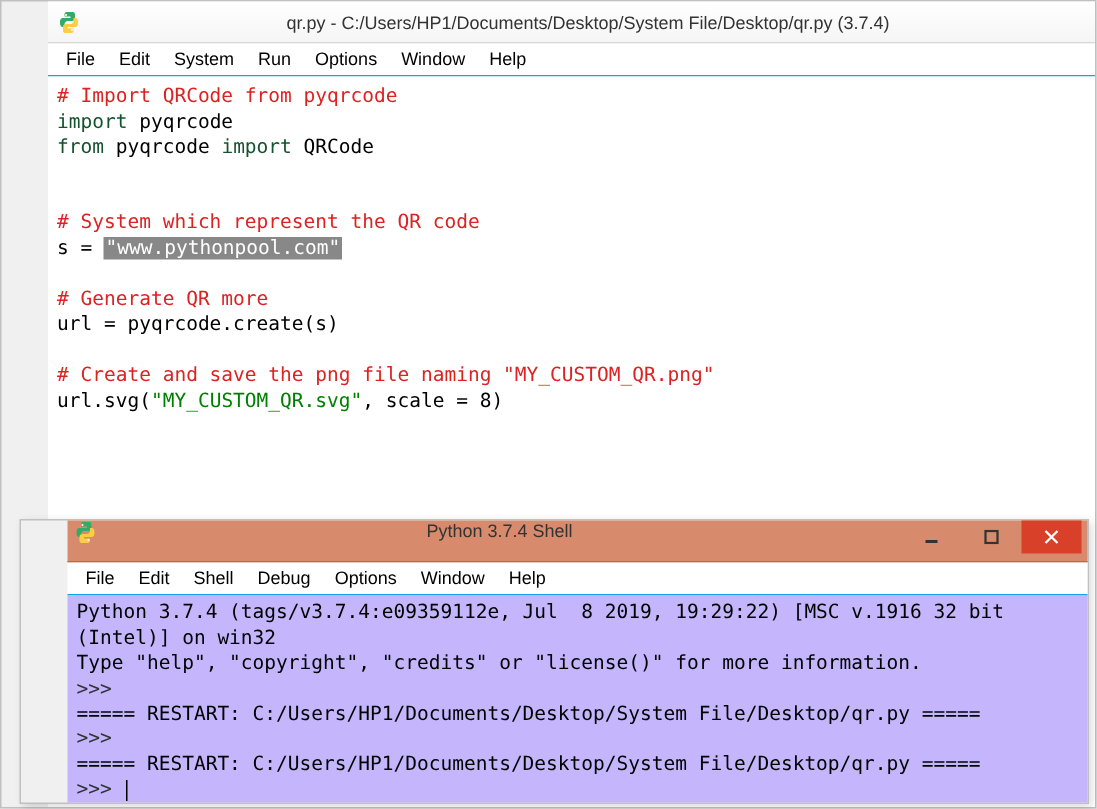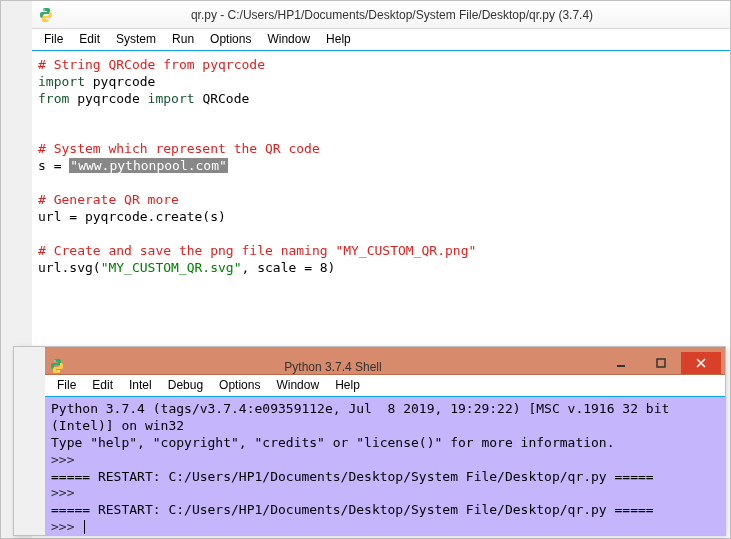--- a/index.html
+++ b/index.html
@@ -12,21 +12,21 @@
     .title-text { flex:1; text-align:center; color:#333; }
     .menubar { height:22px; background:#fff; border-bottom:1px solid #0ea5e9; display:flex; padding:0 4px; }
     .menu-item { padding:3px 8px; cursor:default; }
     .editor { background:#fff; padding:6px 6px; height:calc(100% - 50px); overflow:hidden; }
     pre { margin:0; white-space:pre; }
     .c-kw { color:#14532d; }
     .c-cm { color:#d22; }
     .c-str { color:#008000; }
     .c-hi { background:#888; color:#fff; padding:0 1px; }
     .sub-win { top:346px; left:13px; width:713px; height:190px; }
-    .sub-titlebar { background:#d78b6c; height:28px; border-bottom:1px solid #b86a4d; display:flex; align-items:flex-end; padding:0 4px; }
+    .sub-titlebar { background:#d78b6c; height:28px; border-bottom:1px solid #b86a4d; display:flex; align-items:flex-start; padding:0 4px; }
     .sub-title-text { flex:1; text-align:center; color:#333; font-size:12px; }
     .win-ctrls { display:flex; height:22px; margin-left:auto; }
     .win-btn { width:40px; height:22px; display:flex; align-items:center; justify-content:center; color:#333; font-family:Arial; font-size:11px; }
     .win-btn.close { background:#d9402a; color:#fff; }
     .win-btn svg { width:10px; height:10px; }
     .pyicon { width:16px; height:16px; }
     .shell-body { background:#c4b5fd; height:calc(100% - 50px); padding:4px 6px; overflow:hidden; }
     .prompt { color:#333; }
     .cursor { display:inline-block; width:1px; height:14px; background:#000; vertical-align:text-bottom; margin-left:2px; }
   </style>
@@ -46,21 +46,21 @@
   <div class="menubar">
     <div class="menu-item">File</div>
     <div class="menu-item">Edit</div>
     <div class="menu-item">System</div>
     <div class="menu-item">Run</div>
     <div class="menu-item">Options</div>
     <div class="menu-item">Window</div>
     <div class="menu-item">Help</div>
   </div>
   <div class="editor code">
-<pre><span class="c-cm"># String QRCode from pyqrcode</span>
+<pre><span class="c-cm"># Import QRCode from pyqrcode</span>
 <span class="c-kw">import</span><span> pyqrcode</span>
 <span class="c-kw">from</span><span> pyqrcode </span><span class="c-kw">import</span><span> QRCode</span>
 
 
 <span class="c-cm"># System which represent the QR code</span>
 <span>s = </span><span class="c-str c-hi">"www.pythonpool.com"</span>
 
 <span class="c-cm"># Generate QR more</span>
 <span>url = pyqrcode.create(s)</span>
 
@@ -92,21 +92,21 @@
       <div class="win-btn close">
         <svg viewBox="0 0 10 10">
             <path d="M1 1L9 9M9 1L1 9" stroke="#fff" stroke-width="1.5"></path>
           </svg>
       </div>
     </div>
   </div>
   <div class="menubar">
     <div class="menu-item">File</div>
     <div class="menu-item">Edit</div>
-    <div class="menu-item">Intel</div>
+    <div class="menu-item">Shell</div>
     <div class="menu-item">Debug</div>
     <div class="menu-item">Options</div>
     <div class="menu-item">Window</div>
     <div class="menu-item">Help</div>
   </div>
   <div class="shell-body code">
 <pre><span>Python 3.7.4 (tags/v3.7.4:e09359112e, Jul  8 2019, 19:29:22) [MSC v.1916 32 bit</span>
 <span>(Intel)] on win32</span>
 <span>Type "help", "copyright", "credits" or "license()" for more information.</span>
 <span class="prompt">&gt;&gt;&gt;</span>

